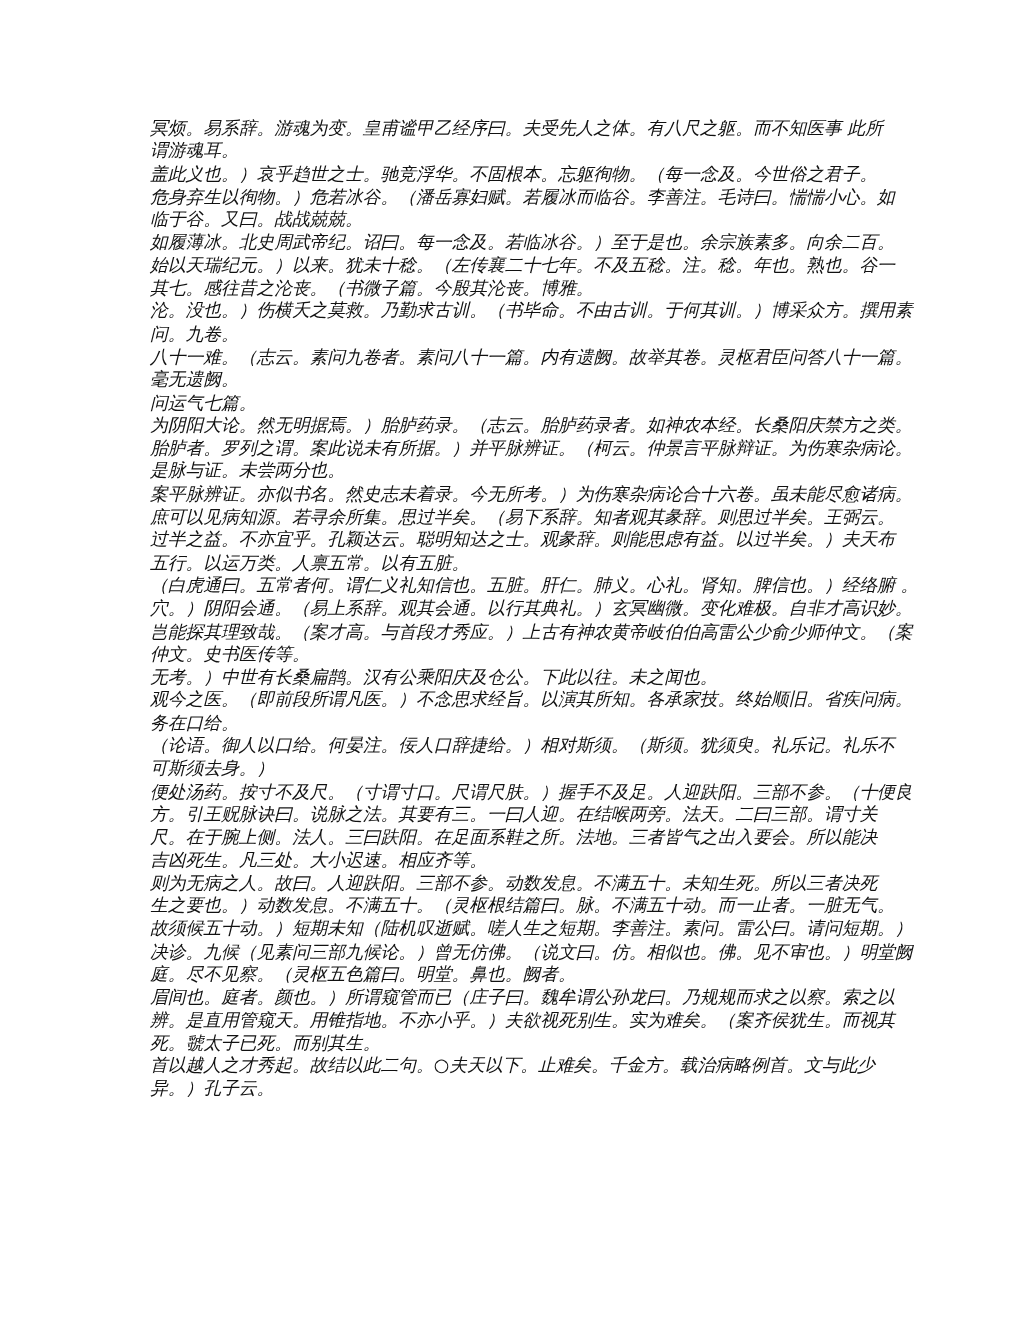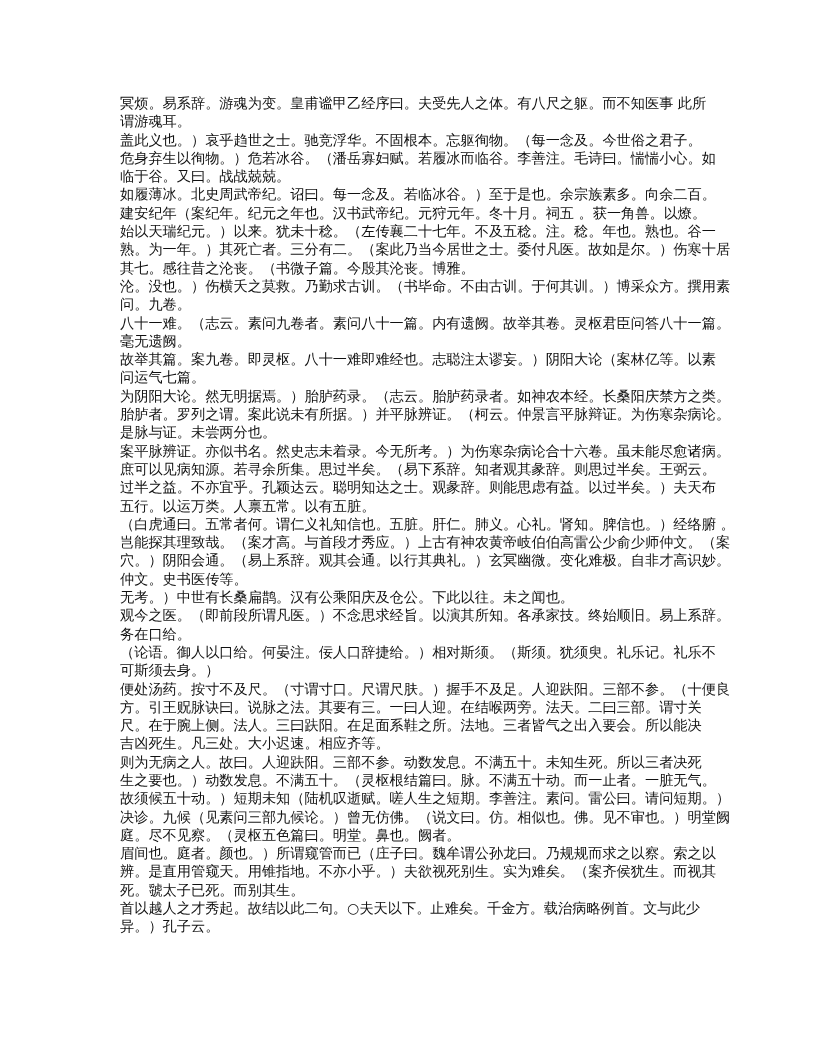--- a/index.html
+++ b/index.html
@@ -20,55 +20,53 @@
     width: 580px;
     font-family: "DejaVu Serif", "Liberation Serif", serif;
     font-size: 14.2px;
     line-height: 18.3px;
     color: #111111;
   }
   .line {
     display: block;
     white-space: nowrap;
     height: 18.3px;
+    font-style: italic;
   }
 </style>
 </head>
 <body>
 
 <div class="page">
   <span class="line">冥烦。易系辞。游魂为变。皇甫谧甲乙经序曰。夫受先人之体。有八尺之躯。而不知医事 此所</span>
   <span class="line">谓游魂耳。</span>
   <span class="line">盖此义也。）哀乎趋世之士。驰竞浮华。不固根本。忘躯徇物。（每一念及。今世俗之君子。</span>
   <span class="line">危身弃生以徇物。）危若冰谷。（潘岳寡妇赋。若履冰而临谷。李善注。毛诗曰。惴惴小心。如</span>
   <span class="line">临于谷。又曰。战战兢兢。</span>
   <span class="line">如履薄冰。北史周武帝纪。诏曰。每一念及。若临冰谷。）至于是也。余宗族素多。向余二百。</span>
-  <span class="line">建安纪年（案纪年。纪元之年也。汉书武帝纪。元狩元年。冬十月。祠五 。获一角兽。以燎。</span>
   <span class="line">始以天瑞纪元。）以来。犹未十稔。（左传襄二十七年。不及五稔。注。稔。年也。熟也。谷一</span>
-  <span class="line">熟。为一年。）其死亡者。三分有二。（案此乃当今居世之士。委付凡医。故如是尔。）伤寒十居</span>
   <span class="line">其七。感往昔之沦丧。（书微子篇。今殷其沦丧。博雅。</span>
   <span class="line">沦。没也。）伤横夭之莫救。乃勤求古训。（书毕命。不由古训。于何其训。）博采众方。撰用素</span>
   <span class="line">问。九卷。</span>
   <span class="line">八十一难。（志云。素问九卷者。素问八十一篇。内有遗阙。故举其卷。灵枢君臣问答八十一篇。</span>
   <span class="line">毫无遗阙。</span>
-  <span class="line">故举其篇。案九卷。即灵枢。八十一难即难经也。志聪注太谬妄。）阴阳大论（案林亿等。以素</span>
   <span class="line">问运气七篇。</span>
   <span class="line">为阴阳大论。然无明据焉。）胎胪药录。（志云。胎胪药录者。如神农本经。长桑阳庆禁方之类。</span>
   <span class="line">胎胪者。罗列之谓。案此说未有所据。）并平脉辨证。（柯云。仲景言平脉辩证。为伤寒杂病论。</span>
   <span class="line">是脉与证。未尝两分也。</span>
   <span class="line">案平脉辨证。亦似书名。然史志未着录。今无所考。）为伤寒杂病论合十六卷。虽未能尽愈诸病。</span>
   <span class="line">庶可以见病知源。若寻余所集。思过半矣。（易下系辞。知者观其彖辞。则思过半矣。王弼云。</span>
   <span class="line">过半之益。不亦宜乎。孔颖达云。聪明知达之士。观彖辞。则能思虑有益。以过半矣。）夫天布</span>
   <span class="line">五行。以运万类。人禀五常。以有五脏。</span>
   <span class="line">（白虎通曰。五常者何。谓仁义礼知信也。五脏。肝仁。肺义。心礼。肾知。脾信也。）经络腑 。</span>
+  <span class="line">穴。）阴阳会通。（易上系辞。观其会通。以行其典礼。）玄冥幽微。变化难极。自非才高识妙。</span>
   <span class="line">岂能探其理致哉。（案才高。与首段才秀应。）上古有神农黄帝岐伯伯高雷公少俞少师仲文。（案</span>
-  <span class="line">穴。）阴阳会通。（易上系辞。观其会通。以行其典礼。）玄冥幽微。变化难极。自非才高识妙。</span>
   <span class="line">仲文。史书医传等。</span>
   <span class="line">无考。）中世有长桑扁鹊。汉有公乘阳庆及仓公。下此以往。未之闻也。</span>
-  <span class="line">观今之医。（即前段所谓凡医。）不念思求经旨。以演其所知。各承家技。终始顺旧。易上系辞。</span>
+  <span class="line">观今之医。（即前段所谓凡医。）不念思求经旨。以演其所知。各承家技。终始顺旧。省疾问病。</span>
   <span class="line">务在口给。</span>
   <span class="line">（论语。御人以口给。何晏注。佞人口辞捷给。）相对斯须。（斯须。犹须臾。礼乐记。礼乐不</span>
   <span class="line">可斯须去身。）</span>
   <span class="line">便处汤药。按寸不及尺。（寸谓寸口。尺谓尺肤。）握手不及足。人迎趺阳。三部不参。（十便良</span>
   <span class="line">方。引王贶脉诀曰。说脉之法。其要有三。一曰人迎。在结喉两旁。法天。二曰三部。谓寸关</span>
   <span class="line">尺。在于腕上侧。法人。三曰趺阳。在足面系鞋之所。法地。三者皆气之出入要会。所以能决</span>
   <span class="line">吉凶死生。凡三处。大小迟速。相应齐等。</span>
   <span class="line">则为无病之人。故曰。人迎趺阳。三部不参。动数发息。不满五十。未知生死。所以三者决死</span>
   <span class="line">生之要也。）动数发息。不满五十。（灵枢根结篇曰。脉。不满五十动。而一止者。一脏无气。</span>
   <span class="line">故须候五十动。）短期未知（陆机叹逝赋。嗟人生之短期。李善注。素问。雷公曰。请问短期。）</span>

